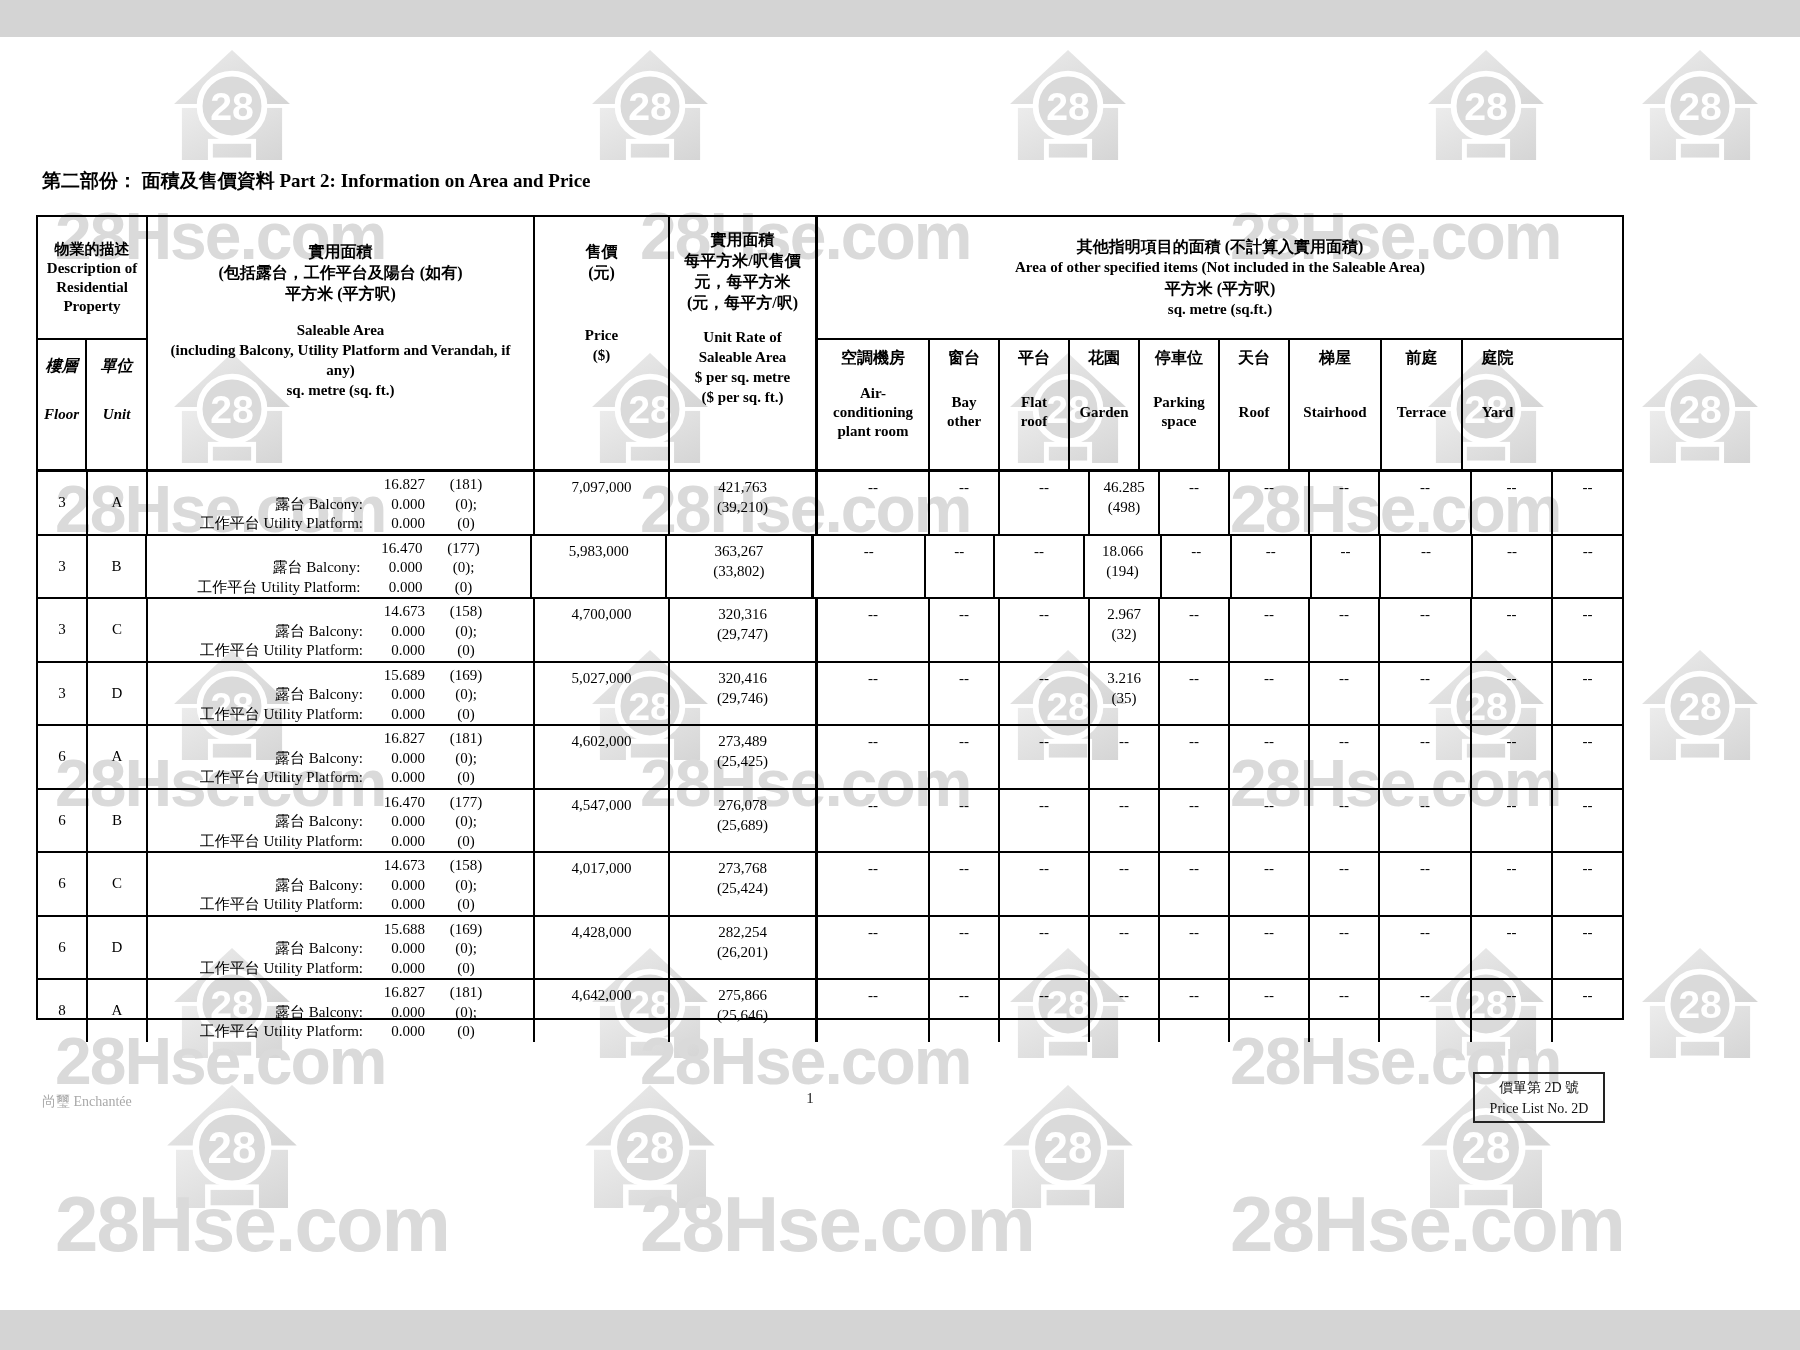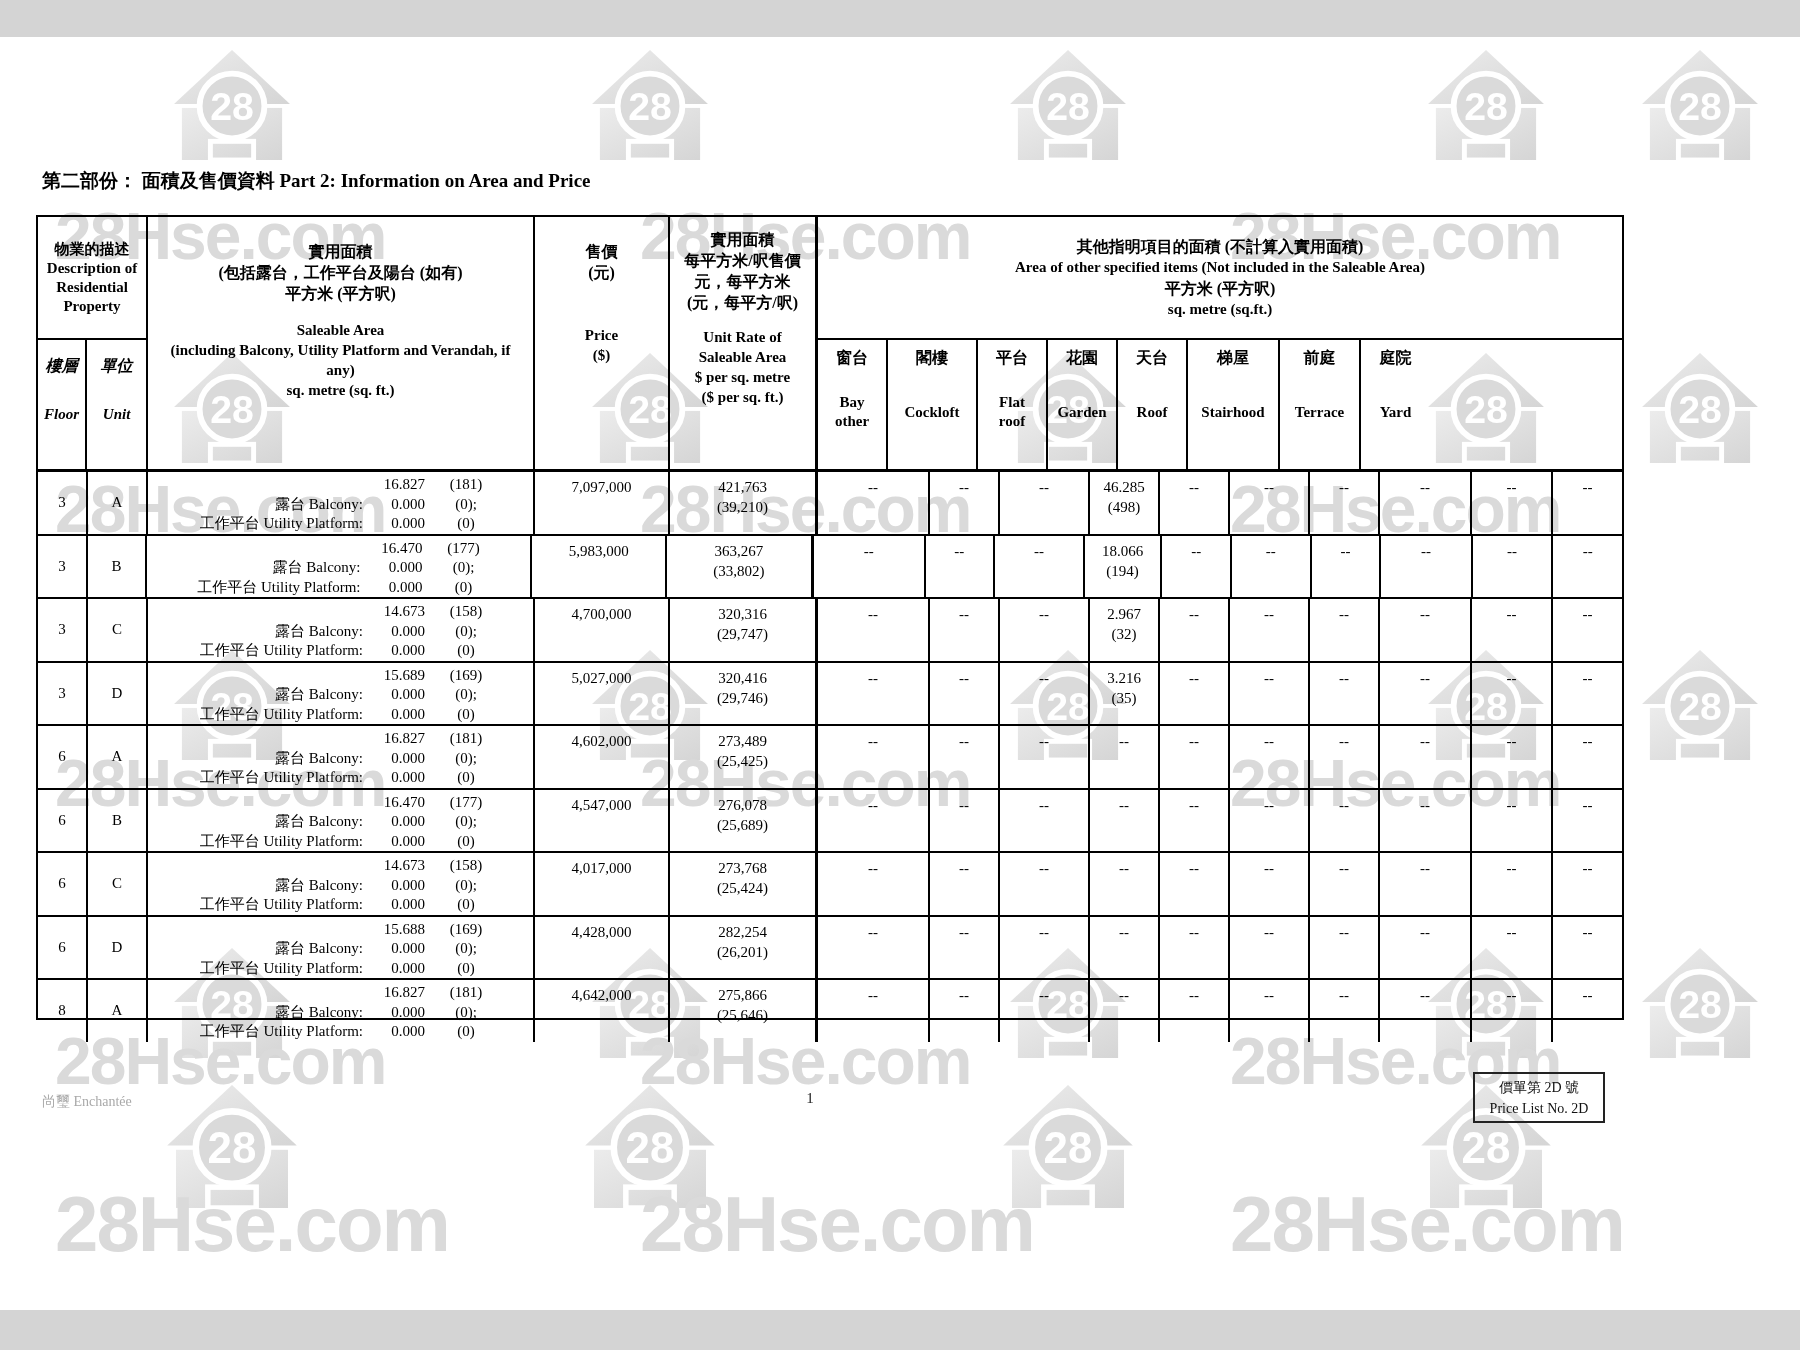--- a/index.html
+++ b/index.html
@@ -473,44 +473,53 @@
           </div>
       </div>
       <div class="hcol c-others last">
         <div class="others-top">
           <div>其他指明項目的面積 (不計算入實用面積)</div>
           <div class="en">Area of other specified items (Not included in the Saleable Area)</div>
           <div>平方米 (平方呎)</div>
           <div class="en">sq. metre (sq.ft.)</div>
         </div>
         <div class="others-bot" id="sub-headers">
+            <div class="sub-cell" style="width: 112px;">
+              <div class="zh">空調機房</div>
+              <div class="enw">
+                <div>Air-</div>
+                <div>conditioning</div>
+                <div>plant room</div>
+              </div>
+            </div>
             <div class="sub-cell" style="width: 70px;">
               <div class="zh">窗台</div>
               <div class="enw">
                 <div>Bay</div>
                 <div>other</div>
               </div>
             </div>
-            <div class="sub-cell" style="width: 90px;">
-              <div class="zh">閣樓</div>
-              <div class="enw">
-                <div>Cockloft</div>
-              </div>
-            </div>
             <div class="sub-cell" style="width: 70px;">
               <div class="zh">平台</div>
               <div class="enw">
                 <div>Flat</div>
                 <div>roof</div>
               </div>
             </div>
             <div class="sub-cell" style="width: 70px;">
               <div class="zh">花園</div>
               <div class="enw">
                 <div>Garden</div>
+              </div>
+            </div>
+            <div class="sub-cell" style="width: 80px;">
+              <div class="zh">停車位</div>
+              <div class="enw">
+                <div>Parking</div>
+                <div>space</div>
               </div>
             </div>
             <div class="sub-cell" style="width: 70px;">
               <div class="zh">天台</div>
               <div class="enw">
                 <div>Roof</div>
               </div>
             </div>
             <div class="sub-cell" style="width: 92px;">
               <div class="zh">梯屋</div>

